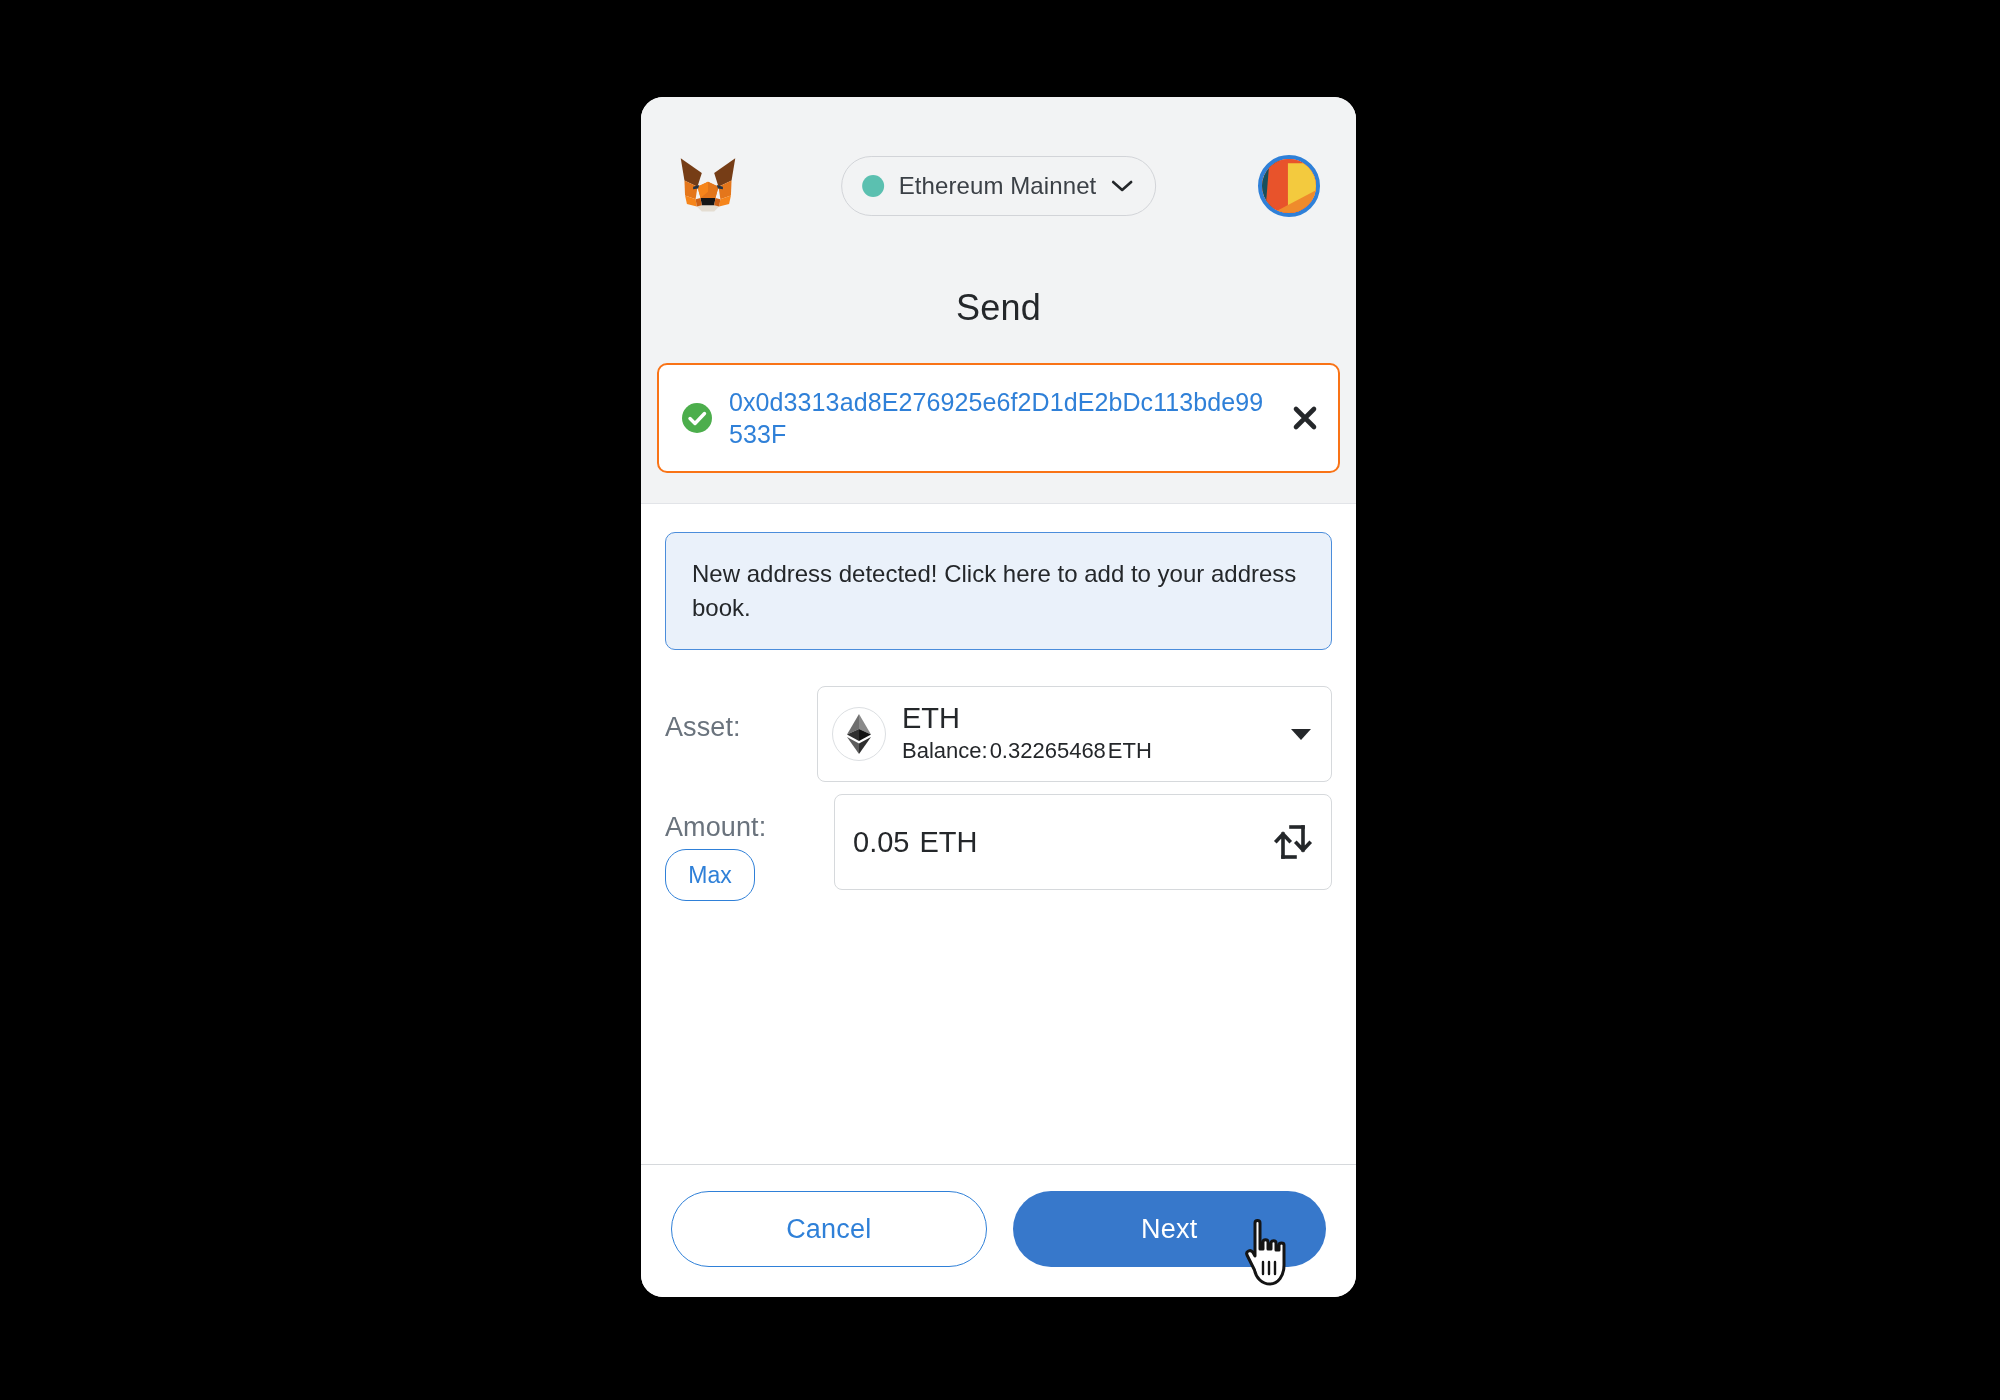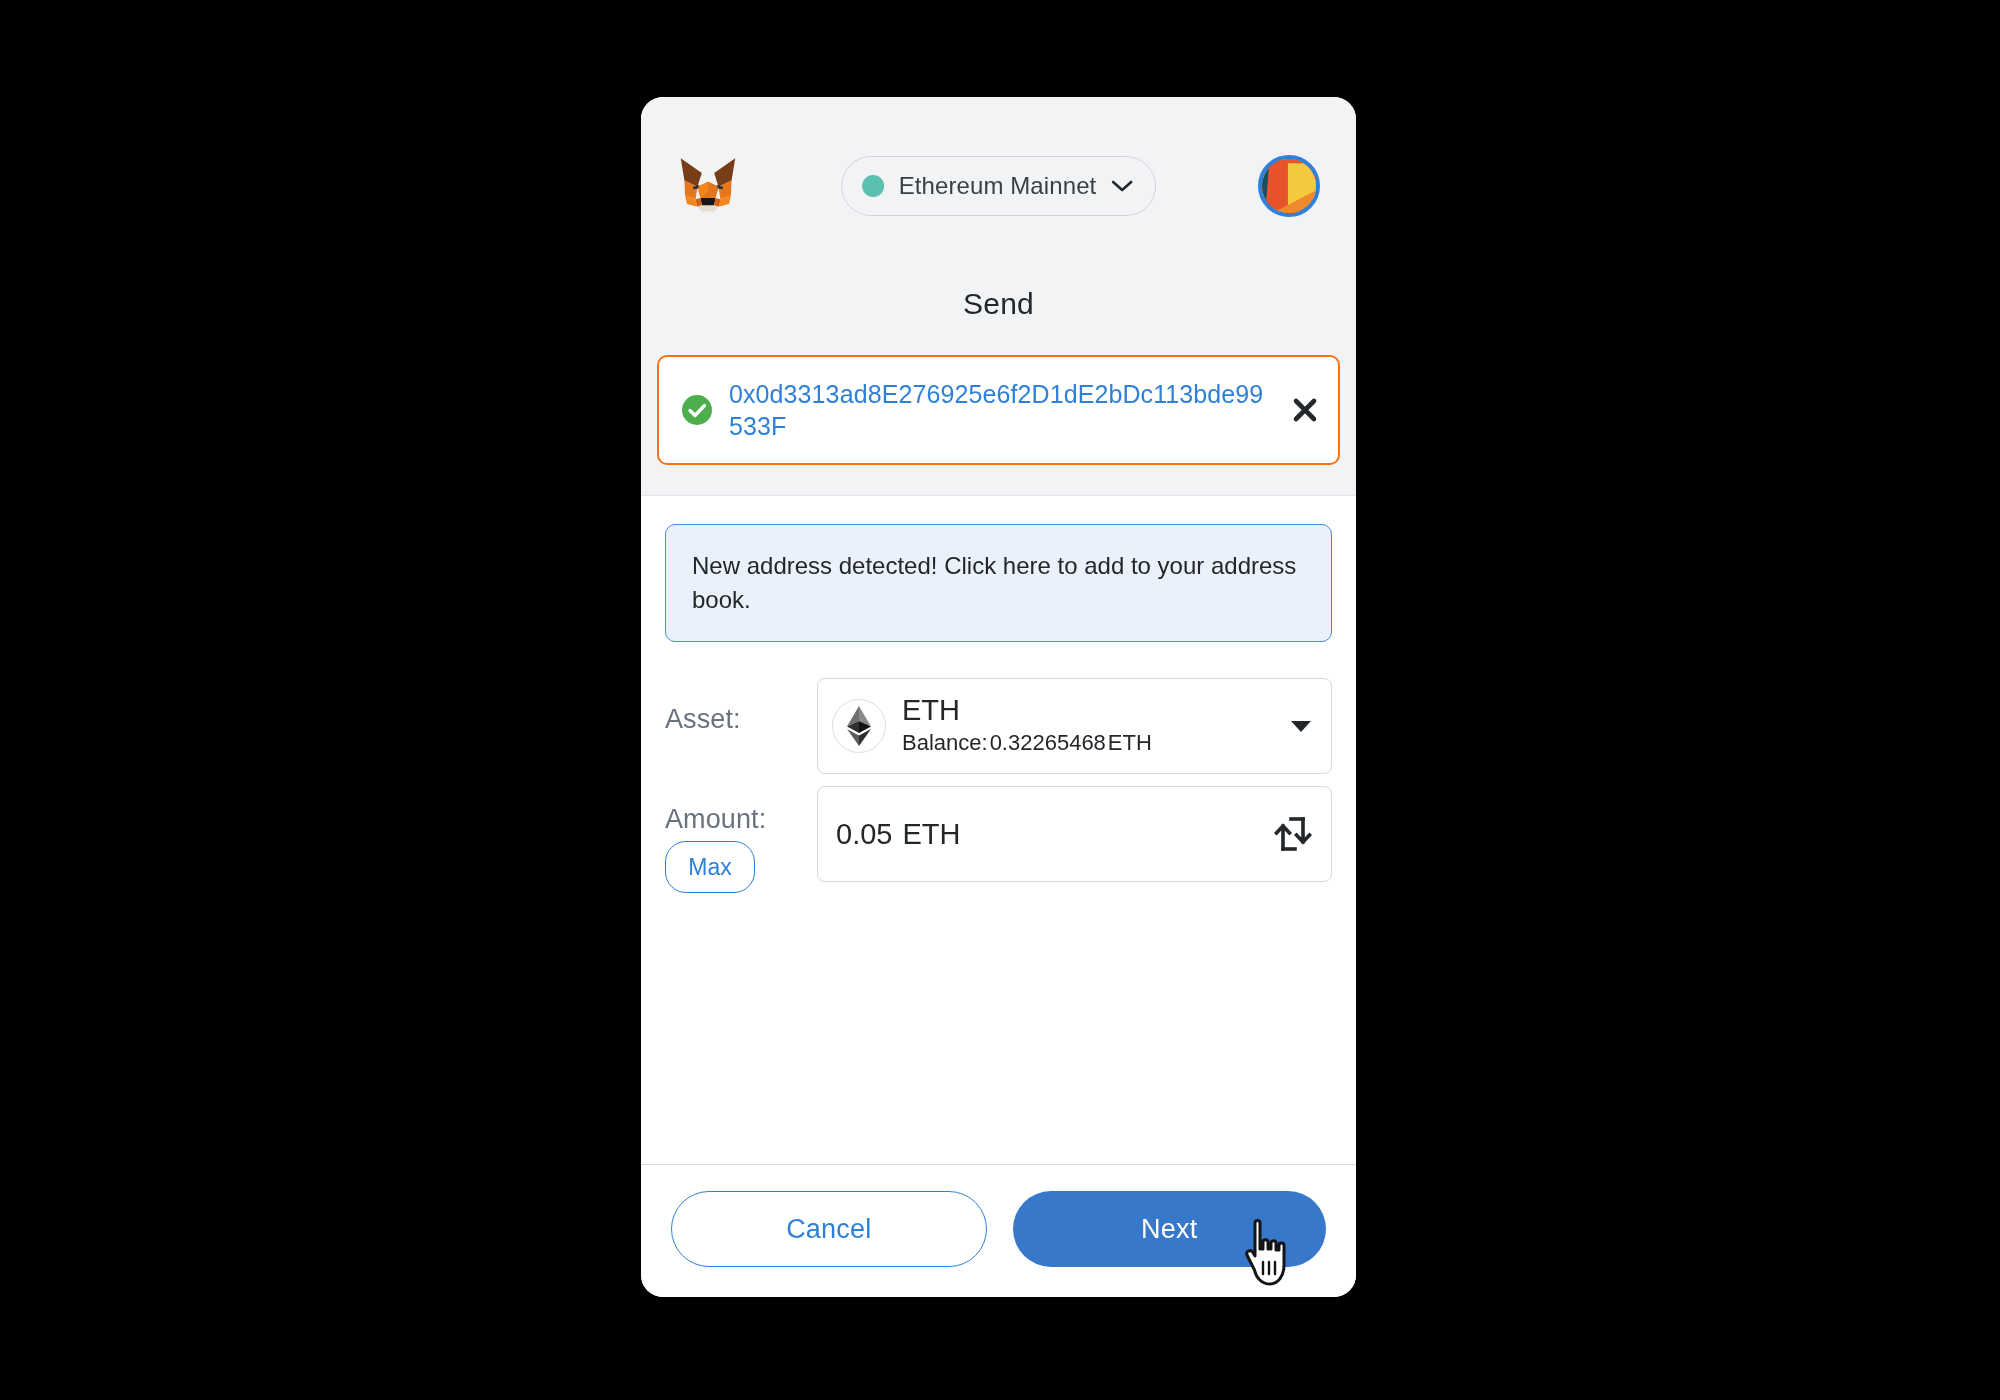--- a/index.html
+++ b/index.html
@@ -62,21 +62,21 @@
 
   
   .title-block {
     background: #f2f3f4;
     padding: 0 0 22px;
     flex: 0 0 auto;
     border-bottom: 1.5px solid #e2e4e8;
   }
   .page-title {
     text-align: center;
-    font-size: 30px;
+    font-size: 36px;
     color: #24272a;
     font-weight: 400;
     padding: 12px 0 26px;
     letter-spacing: .2px;
   }
   .addr-field {
     margin: 8px 16px;
     background: #fff;
     border: 2px solid #f97316;
     border-radius: 10px;
@@ -174,20 +174,21 @@
   .amount-box {
     flex: 1 1 auto;
     border: 1.5px solid #d6d9dc;
     border-radius: 8px;
     min-height: 96px;
     display: flex;
     align-items: center;
     padding: 12px 18px;
     gap: 30px;
     background: #fff;
+    margin-left: 17px;
   }
   .amount-vals { flex: 1 1 auto; }
   .amt-primary { font-size: 29px; color: #24272a; line-height: 1.2; }
   .amt-primary .unit { margin-left: 10px; }
   .amt-secondary { font-size: 23px; color: #24272a; line-height: 1.3; margin-top: 6px; }
   .amt-secondary .unit { margin-left: 6px; }
   .swap-icon { width: 40px; height: 36px; flex: 0 0 auto; cursor: pointer; }
 
   
   .footer {

